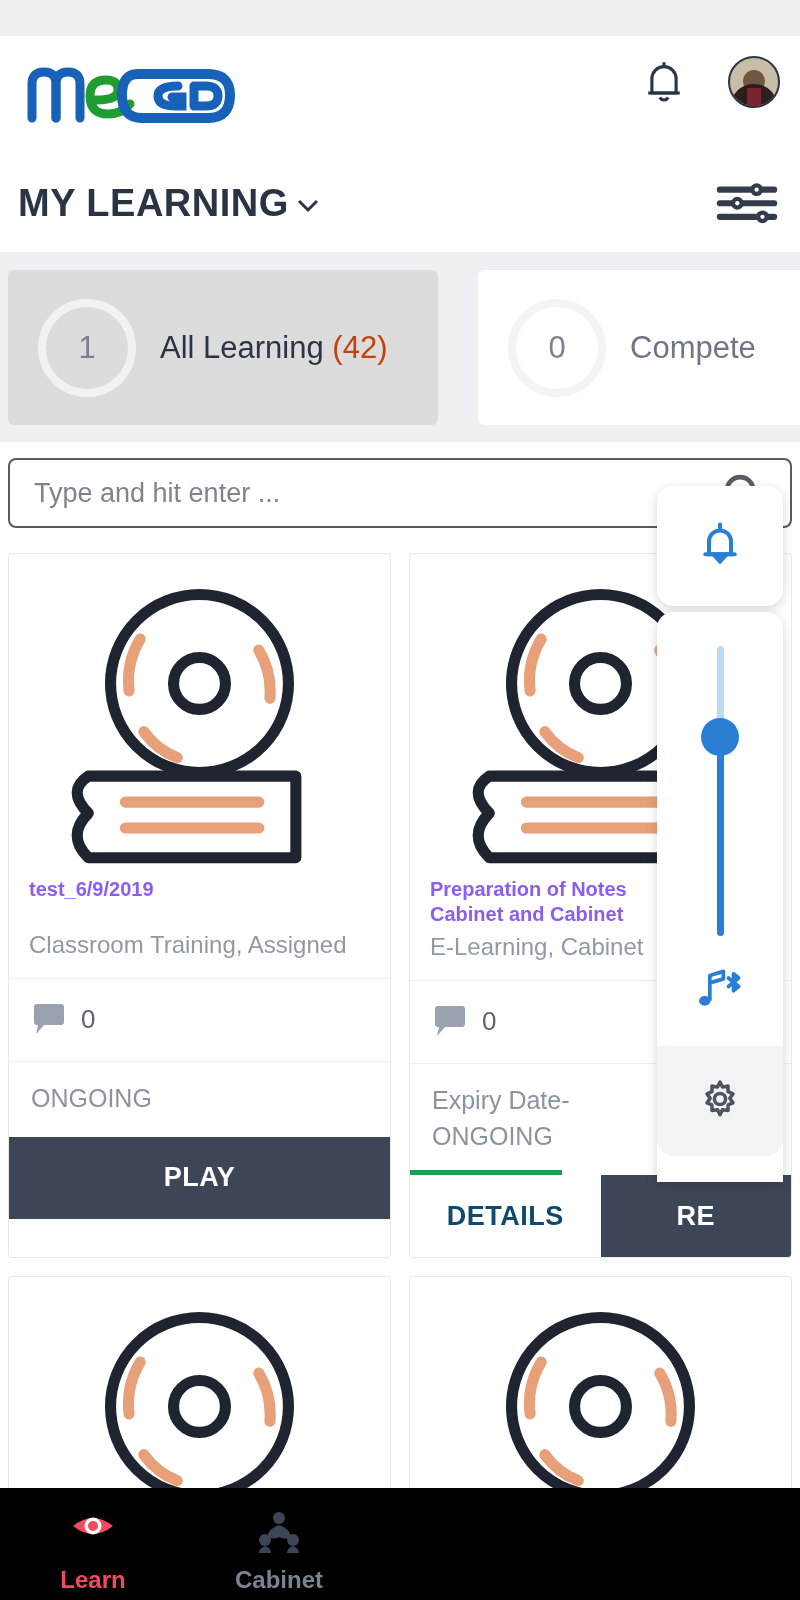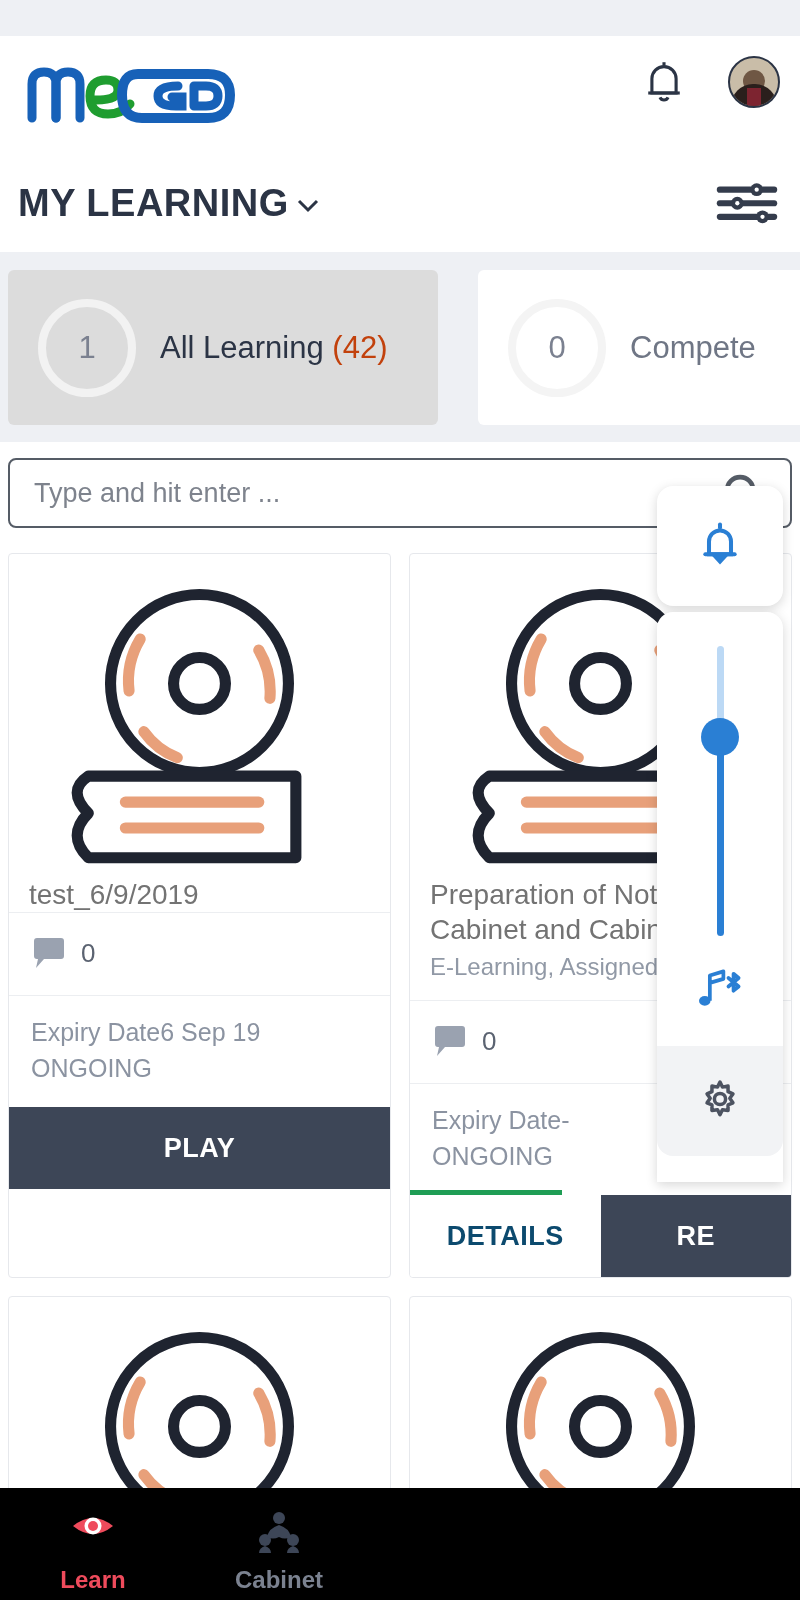--- a/index.html
+++ b/index.html
@@ -94,21 +94,21 @@
     position:absolute; left:8px; top:517px; width:784px;
     display:flex; flex-wrap:wrap; gap:18px;
   }
   .card {
     width:383px; background:#ffffff; border:1px solid #e6e8ec; border-radius:4px;
     overflow:hidden; position:relative;
   }
   .card-body { padding:22px 20px 0 20px; }
   .thumb { width:92px; height:80px; margin-bottom:10px; }
   .card-title {
-    font-size:28px; font-weight:normal; color:#737373; line-height:1.25;
+    font-size:20px; font-weight:bold; color:#8b5cf6; line-height:1.25;
     white-space:pre; overflow:hidden; min-height:34px;
   }
   .card-sub {
     font-size:24px; color:#9199a6; line-height:1.3; white-space:nowrap; overflow:hidden;
     margin-top:18px; padding-bottom:18px;
   }
   .card-sub.tight { margin-top:4px; }
   .card-comments {
     border-top:1px solid #eceef1; border-bottom:1px solid #eceef1;
     height:84px; display:flex; align-items:center; padding-left:22px; gap:14px;
@@ -263,31 +263,31 @@
             <path d="M30 17 A22 22 0 0 0 27 31" stroke="#e8a07a" stroke-width="3" fill="none" stroke-linecap="round"></path>
             <path d="M62 20 A22 22 0 0 1 65 33" stroke="#e8a07a" stroke-width="3" fill="none" stroke-linecap="round"></path>
             <path d="M31 42 A20 20 0 0 0 40 49" stroke="#e8a07a" stroke-width="3" fill="none" stroke-linecap="round"></path>
             <circle cx="46" cy="29" r="7" fill="#ffffff" stroke="#1f2430" stroke-width="3"></circle>
             <path d="M16 54 L72 54 L72 76 L16 76 Q10 70 16 64 Q10 58 16 54 Z" fill="#ffffff" stroke="#1f2430" stroke-width="3" stroke-linejoin="round"></path>
             <path d="M26 61 L62 61" stroke="#e8a07a" stroke-width="3" stroke-linecap="round"></path>
             <path d="M26 68 L62 68" stroke="#e8a07a" stroke-width="3" stroke-linecap="round"></path>
           </svg>
         </span>
         <div class="card-title">test_6/9/2019</div>
+        <div class="card-sub">Classroom Training, Assigned</div>
       </div>
       <div class="card-comments">
         <span class="chat-icon">
           <svg viewBox="0 0 36 34" fill="#9aa2b0">
             <path d="M3 4 Q3 1 6 1 L30 1 Q33 1 33 4 L33 19 Q33 22 30 22 L13 22 L5 31 L7 22 L6 22 Q3 22 3 19 Z"></path>
           </svg>
         </span>
         <span class="ccount">0</span>
       </div>
       <div class="card-expiry">
-        <div class="exp-line">Expiry Date6 Sep 19</div>
         <div class="exp-line">ONGOING</div>
       </div>
       <div class="progress">
         <div class="bar" style="width:0%"></div>
       </div>
       <div class="card-actions">
         <div class="btn dark">PLAY</div>
       </div>
     </div>
 
@@ -300,21 +300,21 @@
             <path d="M62 20 A22 22 0 0 1 65 33" stroke="#e8a07a" stroke-width="3" fill="none" stroke-linecap="round"></path>
             <path d="M31 42 A20 20 0 0 0 40 49" stroke="#e8a07a" stroke-width="3" fill="none" stroke-linecap="round"></path>
             <circle cx="46" cy="29" r="7" fill="#ffffff" stroke="#1f2430" stroke-width="3"></circle>
             <path d="M16 54 L72 54 L72 76 L16 76 Q10 70 16 64 Q10 58 16 54 Z" fill="#ffffff" stroke="#1f2430" stroke-width="3" stroke-linejoin="round"></path>
             <path d="M26 61 L62 61" stroke="#e8a07a" stroke-width="3" stroke-linecap="round"></path>
             <path d="M26 68 L62 68" stroke="#e8a07a" stroke-width="3" stroke-linecap="round"></path>
           </svg>
         </span>
         <div class="card-title">Preparation of Notes
 Cabinet and Cabinet</div>
-        <div class="card-sub tight">E-Learning, Assigned</div>
+        <div class="card-sub tight">E-Learning, Cabinet</div>
       </div>
       <div class="card-comments">
         <span class="chat-icon">
           <svg viewBox="0 0 36 34" fill="#9aa2b0">
             <path d="M3 4 Q3 1 6 1 L30 1 Q33 1 33 4 L33 19 Q33 22 30 22 L13 22 L5 31 L7 22 L6 22 Q3 22 3 19 Z"></path>
           </svg>
         </span>
         <span class="ccount">0</span>
       </div>
       <div class="card-expiry">

